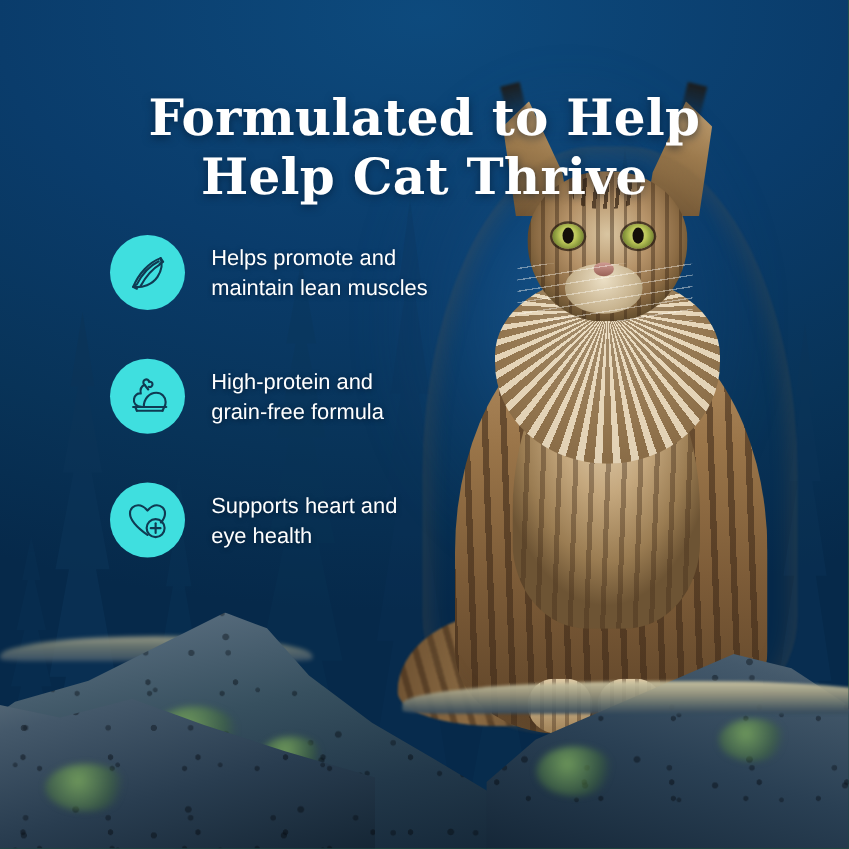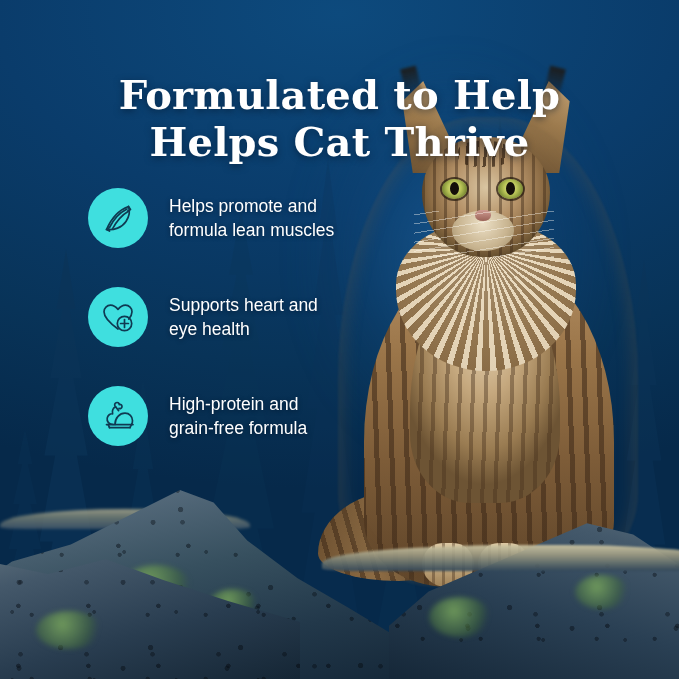--- a/index.html
+++ b/index.html
@@ -292,57 +292,40 @@
     </div>
     <div class="rock rock-b">
       <div class="speckle"></div>
       <div class="moss" style="left:96px;top:82px;width:66px;height:38px;"></div>
     </div>
     <div class="rock rock-ledge"></div>
   </div>
 
   <h1 class="headline">
     <span>Formulated to Help</span>
-    <span class="l2">Helps Cat Thrive</span>
+    <span class="l2">Help Cat Thrive</span>
   </h1>
 
   <div class="features">
 
     <div class="feature">
       <div class="badge">
         <span>
           <svg width="38" height="38" viewBox="0 0 38 38" fill="none" stroke="#0f3a52" stroke-width="1.7" stroke-linecap="round" stroke-linejoin="round">
             <path d="M7.5 30.5 C12 20 20 11 29.5 7.5 C31 11.5 30.5 17 27 22.5 C23 28.5 15 31.5 7.5 30.5 Z"></path>
             <path d="M10.5 28.5 C14.5 20.5 21 13.5 28 10"></path>
             <path d="M13.5 29.8 C17.5 22.5 23 16 29 12.5"></path>
             <path d="M29.5 7.5 L31.5 10.5 L28.8 12"></path>
             <path d="M7.5 30.5 L10.5 32 L9.2 29"></path>
           </svg>
         </span>
       </div>
       <div class="ftext">
         <span class="ln">Helps promote and</span>
-        <span class="ln">formula lean muscles</span>
-      </div>
-    </div>
-
-    <div class="feature">
-      <div class="badge">
-        <span>
-          <svg width="38" height="38" viewBox="0 0 38 38" fill="none" stroke="#0f3a52" stroke-width="1.7" stroke-linecap="round" stroke-linejoin="round">
-            <path d="M19 31 C8.5 23.5 5 18.5 5 13.8 C5 10 8 7.2 11.5 7.2 C14 7.2 16.6 8.5 19 11.4 C21.4 8.5 24 7.2 26.5 7.2 C30 7.2 33 10 33 13.8 C33 16.2 32 18.4 29.8 21"></path>
-            <circle cx="25.5" cy="25.5" r="7.2"></circle>
-            <path d="M25.5 21.6 L25.5 29.4"></path>
-            <path d="M21.6 25.5 L29.4 25.5"></path>
-          </svg>
-        </span>
-      </div>
-      <div class="ftext">
-        <span class="ln">Supports heart and</span>
-        <span class="ln">eye health</span>
+        <span class="ln">maintain lean muscles</span>
       </div>
     </div>
 
     <div class="feature">
       <div class="badge">
         <span>
           <svg width="38" height="38" viewBox="0 0 38 38" fill="none" stroke="#0f3a52" stroke-width="1.7" stroke-linecap="round" stroke-linejoin="round">
             <path d="M14.2 27.5 C10 27.5 7.6 24.6 8.2 21.2 C8.7 18.2 11.2 16.4 13.6 16.8 C13 13.8 14.2 11 16.6 9.8 L19.6 13.6"></path>
             <path d="M16.6 9.8 C15.2 8.6 15.4 6.6 17 5.8 C18.5 5 20.2 6 20.2 7.6 C21.6 7 23 8 23 9.4 C23 11 21.4 12 20 11.4"></path>
             <path d="M16 27.5 C16 20.8 20.6 16.2 26 16.2 C30.4 16.2 33.5 19.4 33.5 23.6 C33.5 25 33.2 26.4 32.6 27.5"></path>
@@ -351,15 +334,32 @@
             <path d="M9.2 27.6 L10.5 30.6 M32.4 27.6 L31 30.6"></path>
           </svg>
         </span>
       </div>
       <div class="ftext">
         <span class="ln">High-protein and</span>
         <span class="ln">grain-free formula</span>
       </div>
     </div>
 
+    <div class="feature">
+      <div class="badge">
+        <span>
+          <svg width="38" height="38" viewBox="0 0 38 38" fill="none" stroke="#0f3a52" stroke-width="1.7" stroke-linecap="round" stroke-linejoin="round">
+            <path d="M19 31 C8.5 23.5 5 18.5 5 13.8 C5 10 8 7.2 11.5 7.2 C14 7.2 16.6 8.5 19 11.4 C21.4 8.5 24 7.2 26.5 7.2 C30 7.2 33 10 33 13.8 C33 16.2 32 18.4 29.8 21"></path>
+            <circle cx="25.5" cy="25.5" r="7.2"></circle>
+            <path d="M25.5 21.6 L25.5 29.4"></path>
+            <path d="M21.6 25.5 L29.4 25.5"></path>
+          </svg>
+        </span>
+      </div>
+      <div class="ftext">
+        <span class="ln">Supports heart and</span>
+        <span class="ln">eye health</span>
+      </div>
+    </div>
+
   </div>
 
 </div>
 
 </body></html>

